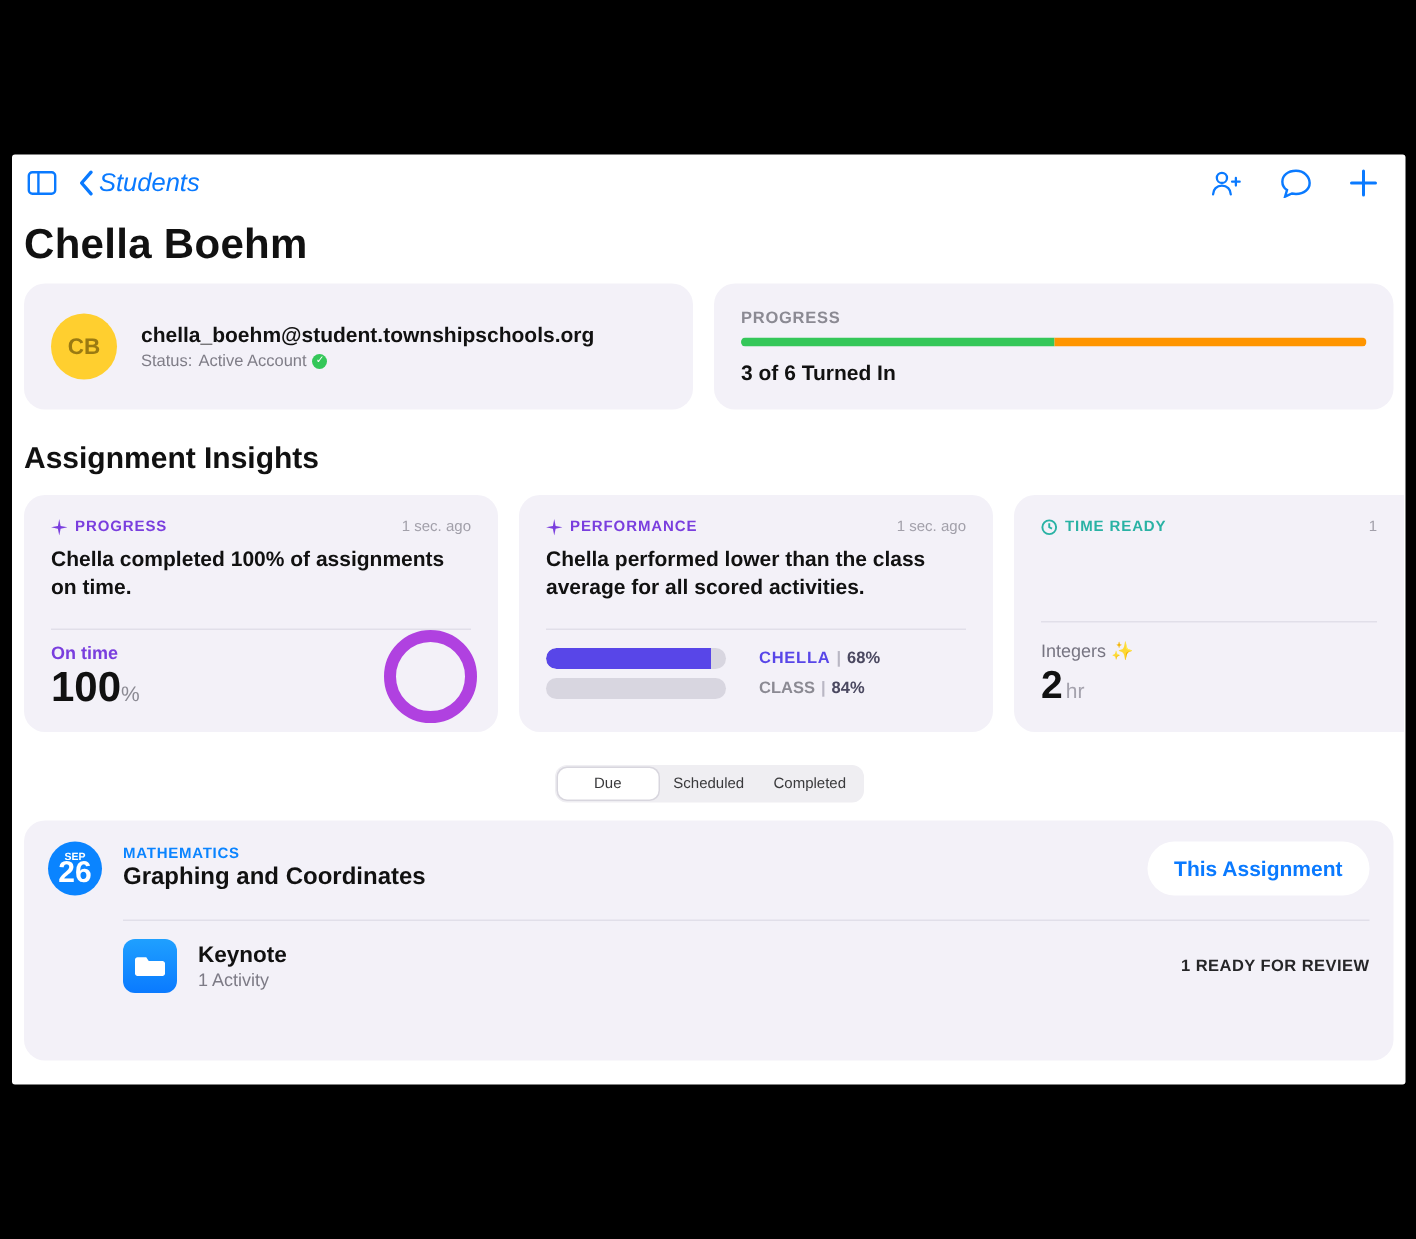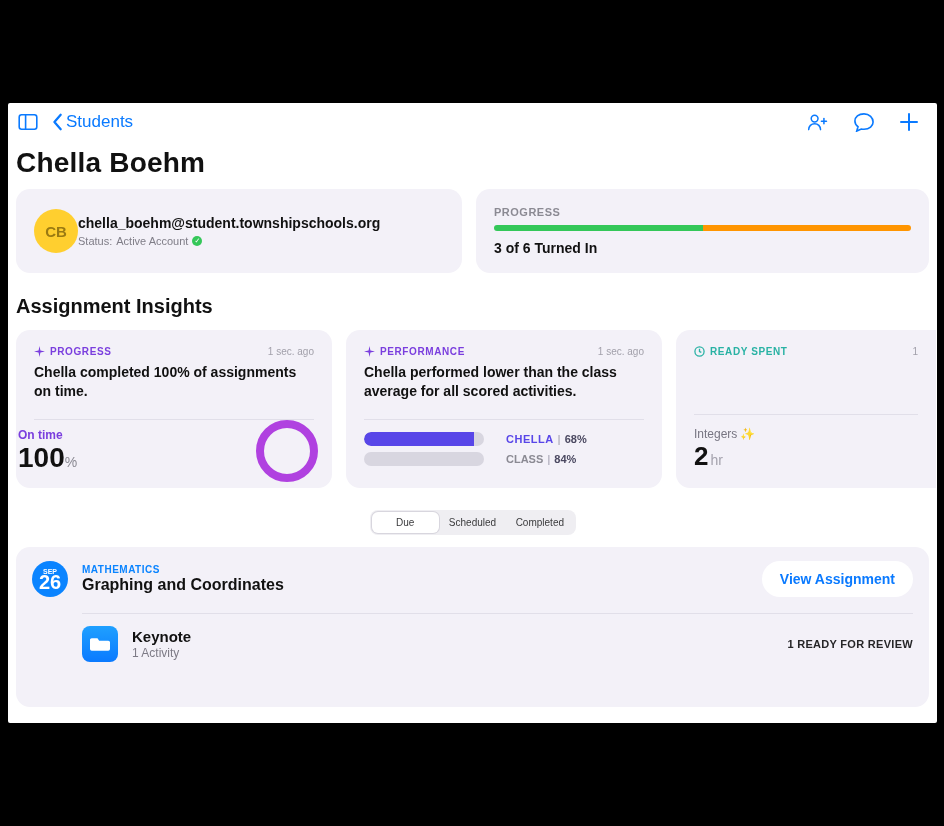--- a/index.html
+++ b/index.html
@@ -25,21 +25,21 @@
   .topnav {
     display: flex;
     align-items: center;
     justify-content: space-between;
     height: 34px;
     padding: 0 10px;
     margin-top: 2px;
   }
   .topnav-left { display: flex; align-items: center; gap: 14px; }
   .icon-btn { color: #0a7aff; display: inline-flex; align-items: center; cursor: pointer; }
-  .back-link { display: inline-flex; align-items: center; color: #0a7aff; font-size: 17px; cursor: pointer; }
+  .back-link { display: inline-flex; align-items: center; color: #0a7aff; font-size: 17px; cursor: pointer; font-style: italic; }
   .back-link svg { margin-right: 2px; }
   .topnav-right { display: flex; align-items: center; gap: 24px; margin-right: 8px; }
 
   .page-title {
     font-size: 28px;
     font-weight: 700;
     letter-spacing: 0.2px;
     margin: 8px 0 10px 8px;
   }
 
@@ -52,20 +52,21 @@
   .card {
     background: #f3f1f8;
     border-radius: 14px;
     padding: 16px 18px;
   }
 
   .profile-card {
     flex: 0 0 446px;
     display: flex;
     align-items: center;
+    gap: 16px;
     height: 84px;
   }
   .avatar {
     width: 44px; height: 44px;
     border-radius: 50%;
     background: #ffcf2f;
     display: flex; align-items: center; justify-content: center;
     color: #9a7a12; font-weight: 600; font-size: 15px;
   }
   .email { font-size: 14px; font-weight: 600; color: #111; }
@@ -107,21 +108,21 @@
   .insight-card.clipped { flex: 0 0 260px; border-top-right-radius: 0; border-bottom-right-radius: 0; }
   .insight-head { display: flex; align-items: center; gap: 5px; }
   .insight-tag { font-size: 10px; font-weight: 700; letter-spacing: 0.6px; }
   .tag-purple { color: #7a3ede; }
   .tag-teal { color: #29b2a4; }
   .insight-time { margin-left: auto; font-size: 10px; color: #a2a0aa; }
   .insight-body { font-size: 14px; font-weight: 600; margin-top: 6px; line-height: 1.35; }
   .insight-divider { height: 1px; background: #e1dfe9; margin-top: auto; margin-bottom: 12px; }
 
   
-  .on-time-block { position: absolute; left: 2px; bottom: 14px; }
+  .on-time-block { position: absolute; left: 18px; bottom: 14px; }
   .on-time-label { font-size: 12px; font-weight: 600; color: #7a3ede; }
   .on-time-value { font-size: 28px; font-weight: 700; display: inline; }
   .on-time-pct { font-size: 14px; color: #8b8a93; font-weight: 500; }
   .ring {
     position: absolute; right: 14px; bottom: 6px;
     width: 62px; height: 62px; border-radius: 50%;
     border: 8px solid #b041e0;
   }
 
   
@@ -322,21 +323,21 @@
         </div>
       </div>
     </div>
 
     <div class="card insight-card clipped">
       <div class="insight-head">
         <svg width="11" height="11" viewBox="0 0 12 12" fill="none" stroke="#29b2a4" stroke-width="1.4">
           <circle cx="6" cy="6" r="5"></circle>
           <path d="M6 3v3l2 1"></path>
         </svg>
-        <span class="insight-tag tag-teal">READY SPENT</span>
+        <span class="insight-tag tag-teal">TIME READY</span>
         <span class="insight-time">1</span>
       </div>
       <div class="insight-divider"></div>
       <div>
         <div class="time-label">Integers ✨</div>
         <span class="time-value">2</span><span class="time-unit">hr</span>
       </div>
     </div>
 
   </div>
@@ -350,21 +351,21 @@
   <div class="card assignment-card">
     <div class="assn-head">
       <div class="date-chip">
         <span>SEP</span>
         <span class="day">26</span>
       </div>
       <div>
         <div class="subject">MATHEMATICS</div>
         <div class="assn-title">Graphing and Coordinates</div>
       </div>
-      <div class="view-assn">View Assignment</div>
+      <div class="view-assn">This Assignment</div>
     </div>
     <div class="assn-divider"></div>
     <div class="activity-row">
       <div class="app-icon">
         <svg viewBox="0 0 24 18" fill="#fff">
           <path d="M2 2h7l2 3h11c1 0 2 1 2 2v8c0 1-1 2-2 2H2c-1 0-2-1-2-2V4c0-1 1-2 2-2z"></path>
         </svg>
       </div>
       <div>
         <div class="activity-title">Keynote</div>

